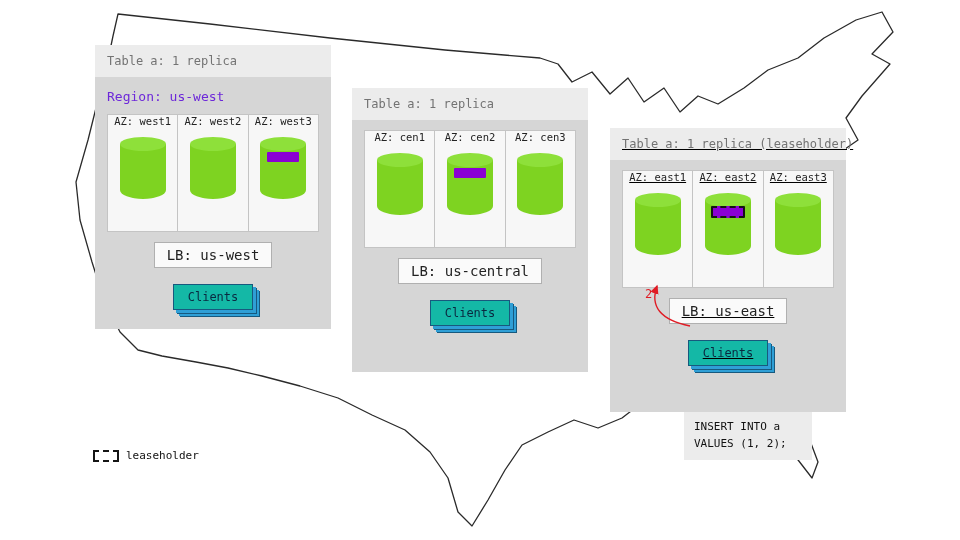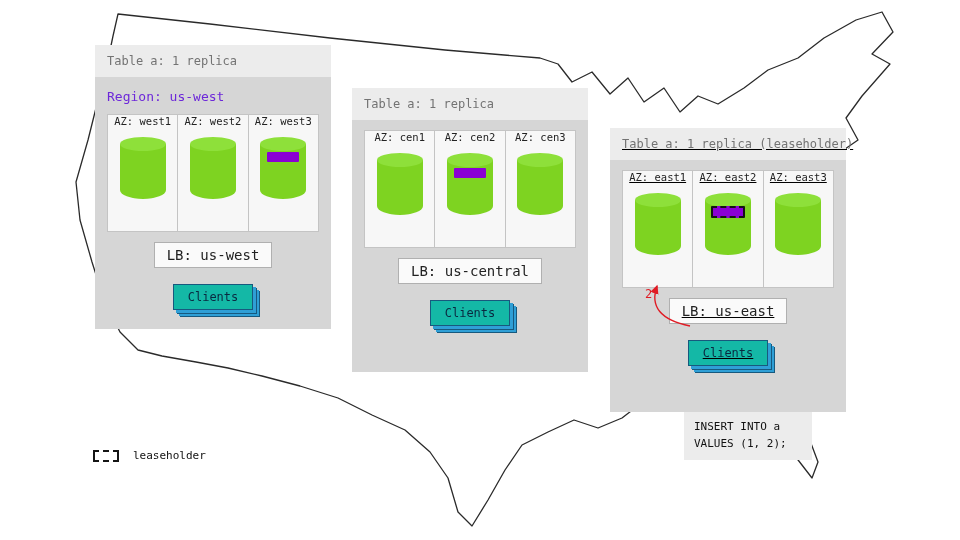--- a/index.html
+++ b/index.html
@@ -65,21 +65,21 @@
   .arrow-num {
     position:absolute; z-index:5; color:#e01b24; font-size:12px;
   }
   .code-box {
     position:absolute; left:684px; top:410px; width:128px; z-index:1;
     background:#ececec; padding:8px 10px; font-size:11px; color:#111;
     line-height:1.55;
   }
   .legend {
     position:absolute; left:93px; top:449px; z-index:2;
-    display:flex; align-items:center; gap:14px; font-size:11px; color:#111;
+    display:flex; align-items:center; gap:7px; font-size:11px; color:#111;
   }
   .legend-swatch {
     display:inline-block; width:26px; height:12px; background:#ffffff;
     border:2px dashed #141414;
   }
 </style>
 </head>
 <body>
 
 <div class="canvas">

